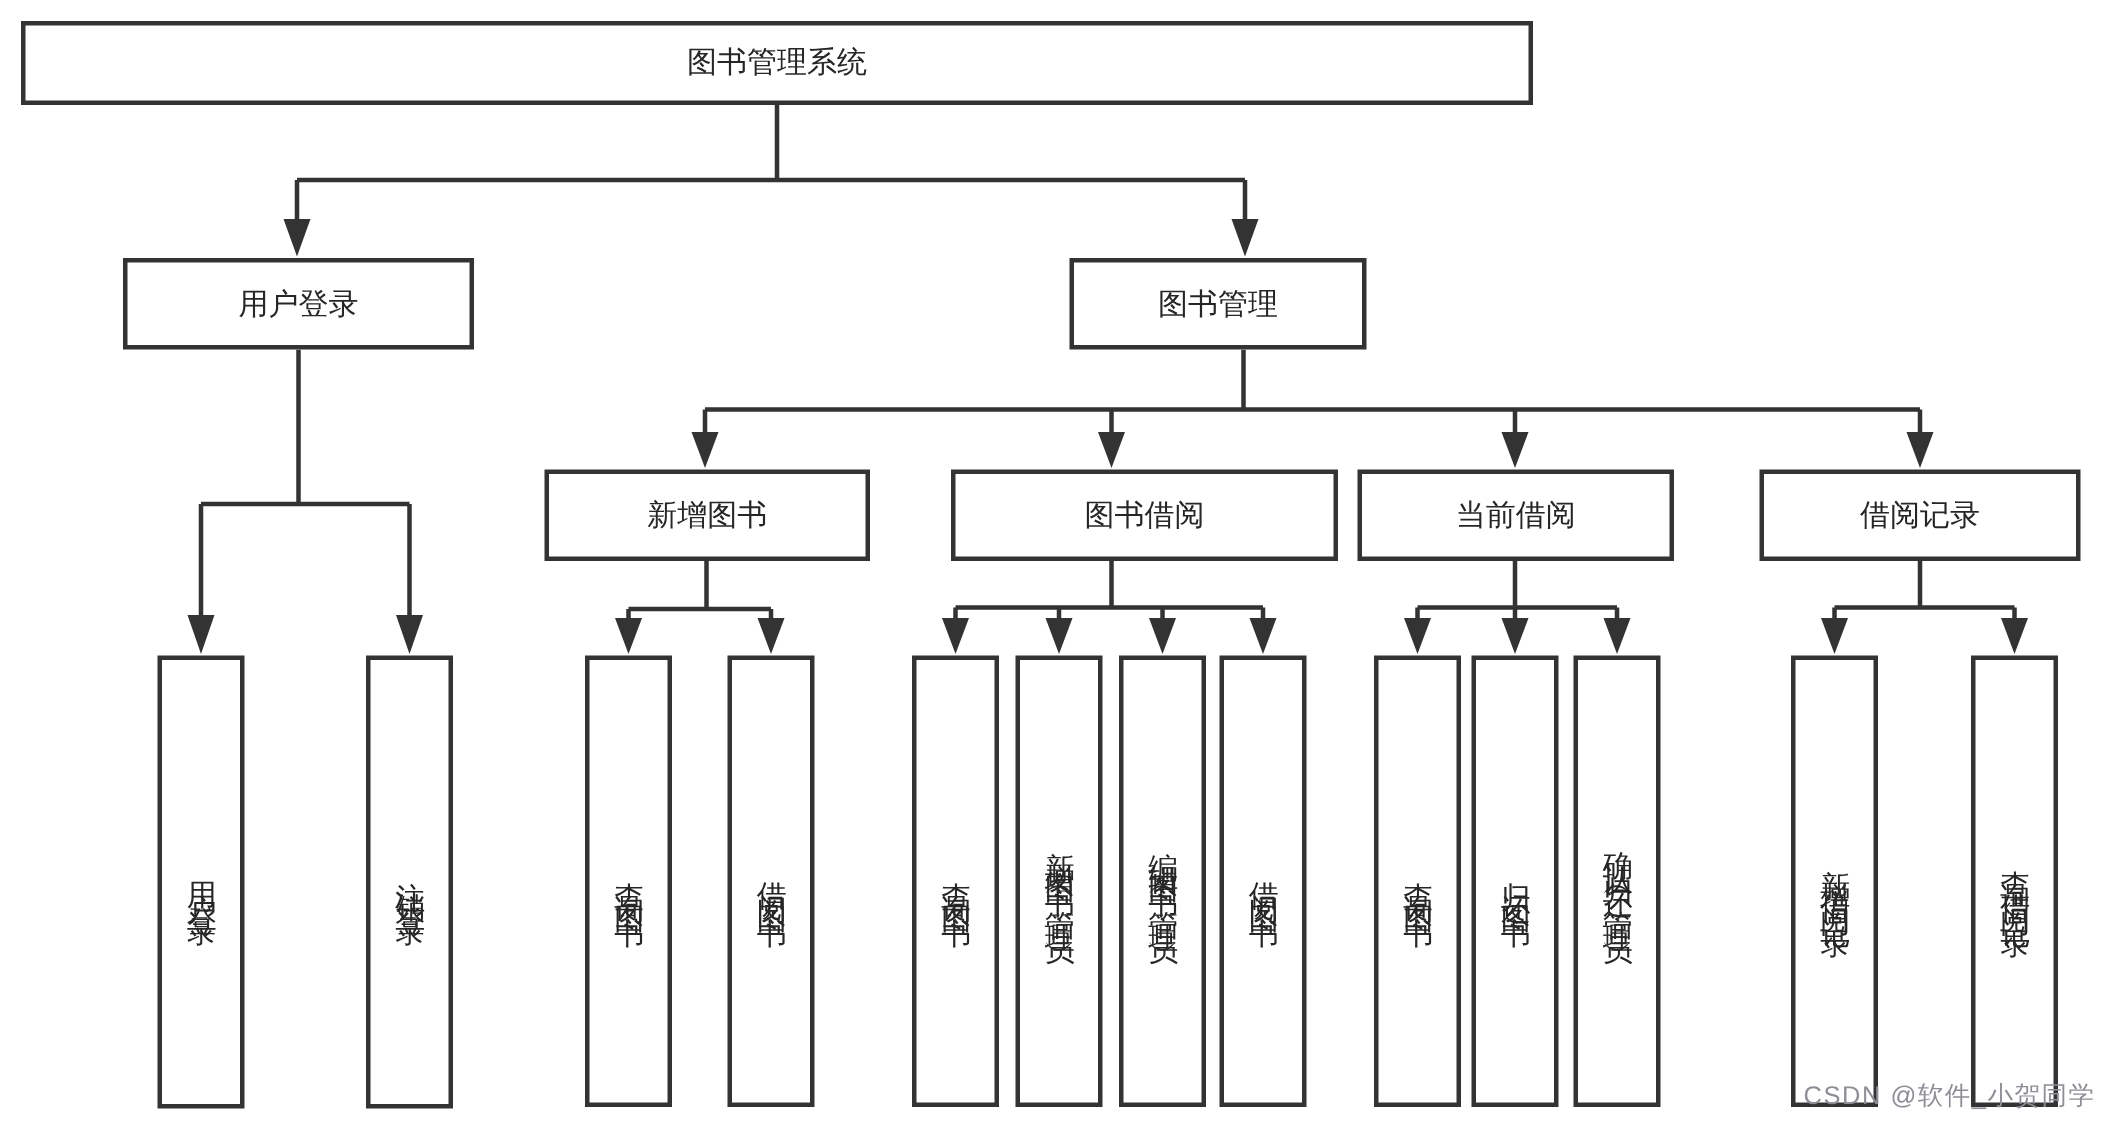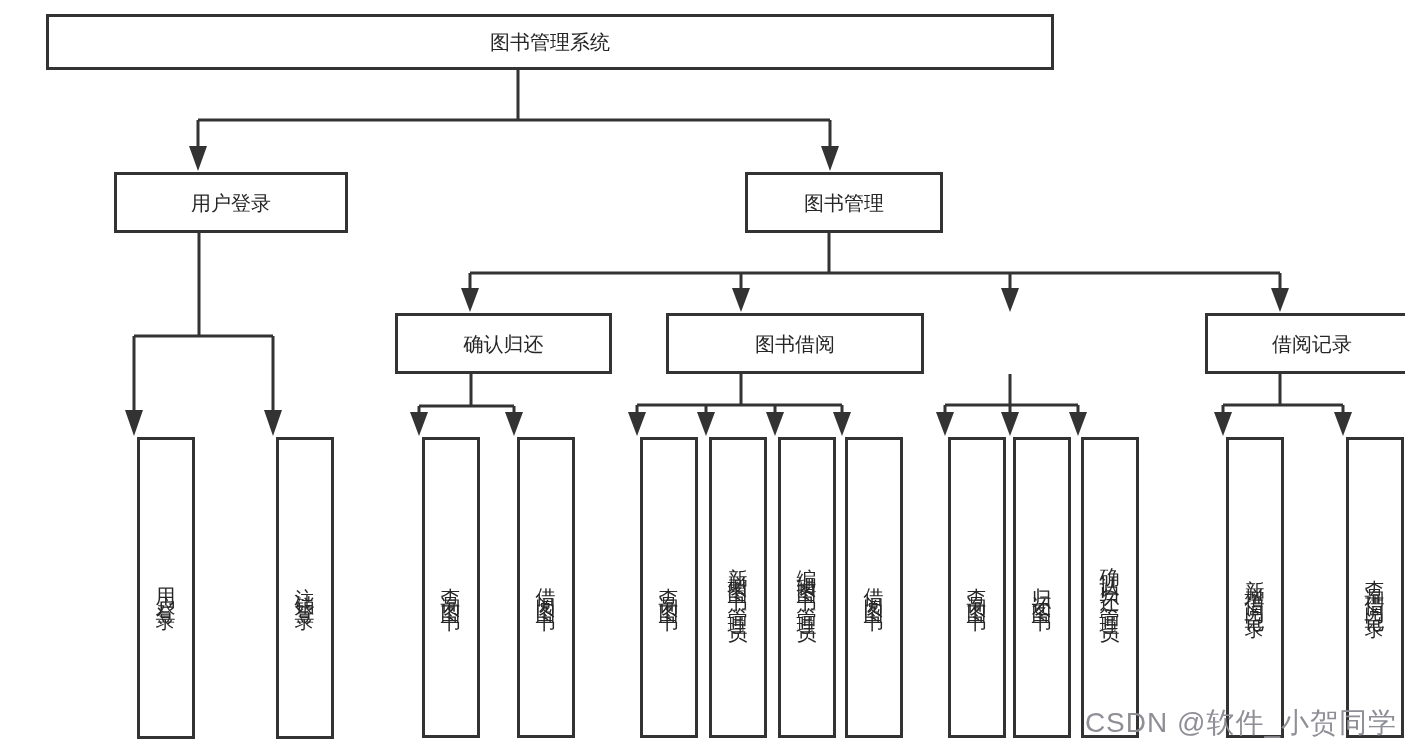--- a/index.html
+++ b/index.html
@@ -25,34 +25,33 @@
   .connector-layer path.head{fill:var(--line);stroke:none;}
   .node{
     position:absolute;
     border:3px solid var(--line);
     background:var(--bg);
     display:flex;align-items:center;justify-content:center;
     color:var(--text);
     font-size:20px;
     line-height:1;
     white-space:nowrap;
-    margin-left:32px;
   }
   .node.leaf{
     writing-mode:vertical-rl;
     text-orientation:mixed;
     letter-spacing:8px;
     font-size:20px;
   }
   .node.leaf .lbl{display:block;}
   .watermark{
     position:absolute;
     right:8px;bottom:5px;
     color:var(--wm);
-    font-size:28px;
+    font-size:17px;
     letter-spacing:1px;
     z-index:5;
     margin-top:41px;
   }
 </style>
 </head>
 <body>
 
 <div class="canvas">
 
@@ -85,24 +84,27 @@
   </div>
 
   <div class="node" style="left:82px;top:172px;width:234px;height:61px;">
     <span class="lbl">用户登录</span>
   </div>
   <div class="node" style="left:713px;top:172px;width:198px;height:61px;">
     <span class="lbl">图书管理</span>
   </div>
 
   <div class="node" style="left:363px;top:313px;width:217px;height:61px;">
-    <span class="lbl">确认归还</span>
+    <span class="lbl">新增图书</span>
   </div>
   <div class="node" style="left:634px;top:313px;width:258px;height:61px;">
     <span class="lbl">图书借阅</span>
+  </div>
+  <div class="node" style="left:905px;top:313px;width:211px;height:61px;">
+    <span class="lbl">当前借阅</span>
   </div>
   <div class="node" style="left:1173px;top:313px;width:214px;height:61px;">
     <span class="lbl">借阅记录</span>
   </div>
 
   <div class="node leaf" style="left:105px;top:437px;width:58px;height:302px;">
     <span class="lbl">用户登录</span>
   </div>
   <div class="node leaf" style="left:244px;top:437px;width:58px;height:302px;">
     <span class="lbl">注销登录</span>

